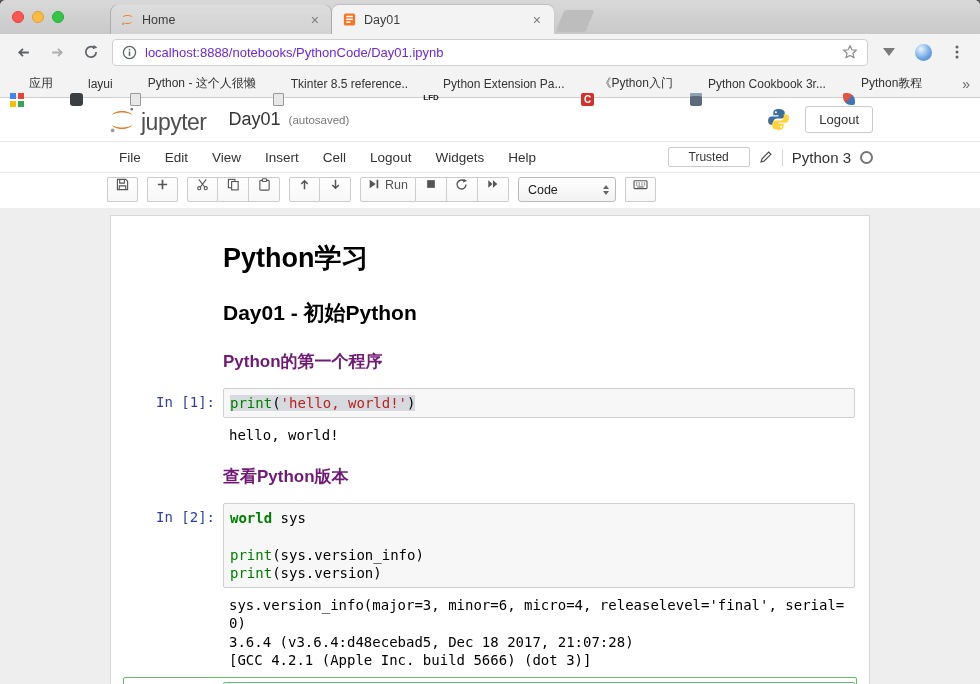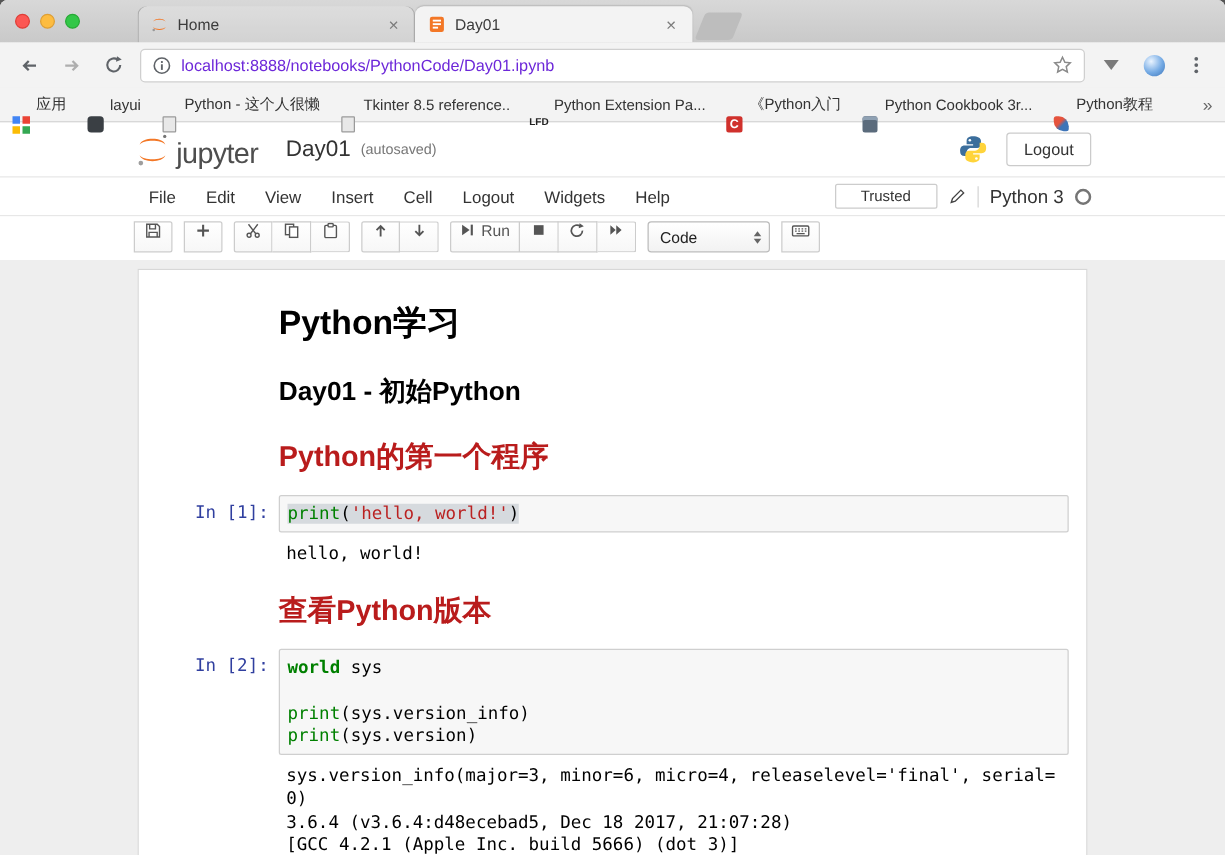--- a/index.html
+++ b/index.html
@@ -113,21 +113,21 @@
           min-height:480px; padding:10px 12px; }
 
   .cell { display:flex; padding:4px 1px; border:1px solid transparent; border-radius:2px; }
   .prompt { flex:0 0 98px; text-align:right; padding:6px 8px 0 0;
             font-family:"DejaVu Sans Mono","Liberation Mono",monospace;
             font-size:14px; color:#303F9F; white-space:nowrap; }
   .inner { flex:1; min-width:0; }
 
   .inner h1 { font-size:27px; font-weight:bold; color:#000; margin:9px 0 5px; font-family:"Liberation Sans",sans-serif; }
   .inner h2 { font-size:21px; font-weight:bold; color:#000; margin:8px 0 5px; }
-  .inner h3 { font-size:23px; font-weight:bold; color:#b91c1c; margin:8px 0 5px; }
+  .inner h3 { font-size:17px; font-weight:bold; color:#701a75; margin:8px 0 5px; }
 
   .input-area { background:#f7f7f7; border:1px solid #cfcfcf; border-radius:2px;
                 padding:5px 6px; font-family:"DejaVu Sans Mono","Liberation Mono",monospace;
                 font-size:14px; line-height:1.3; color:#000; }
   .code-line { min-height:18px; white-space:pre; }
   .selection { background:#d6dade; }
   .tok-keyword { color:#008000; font-weight:bold; }
   .tok-builtin { color:#008000; }
   .tok-string  { color:#BA2121; }
   .tok-plain   { color:#000; }

